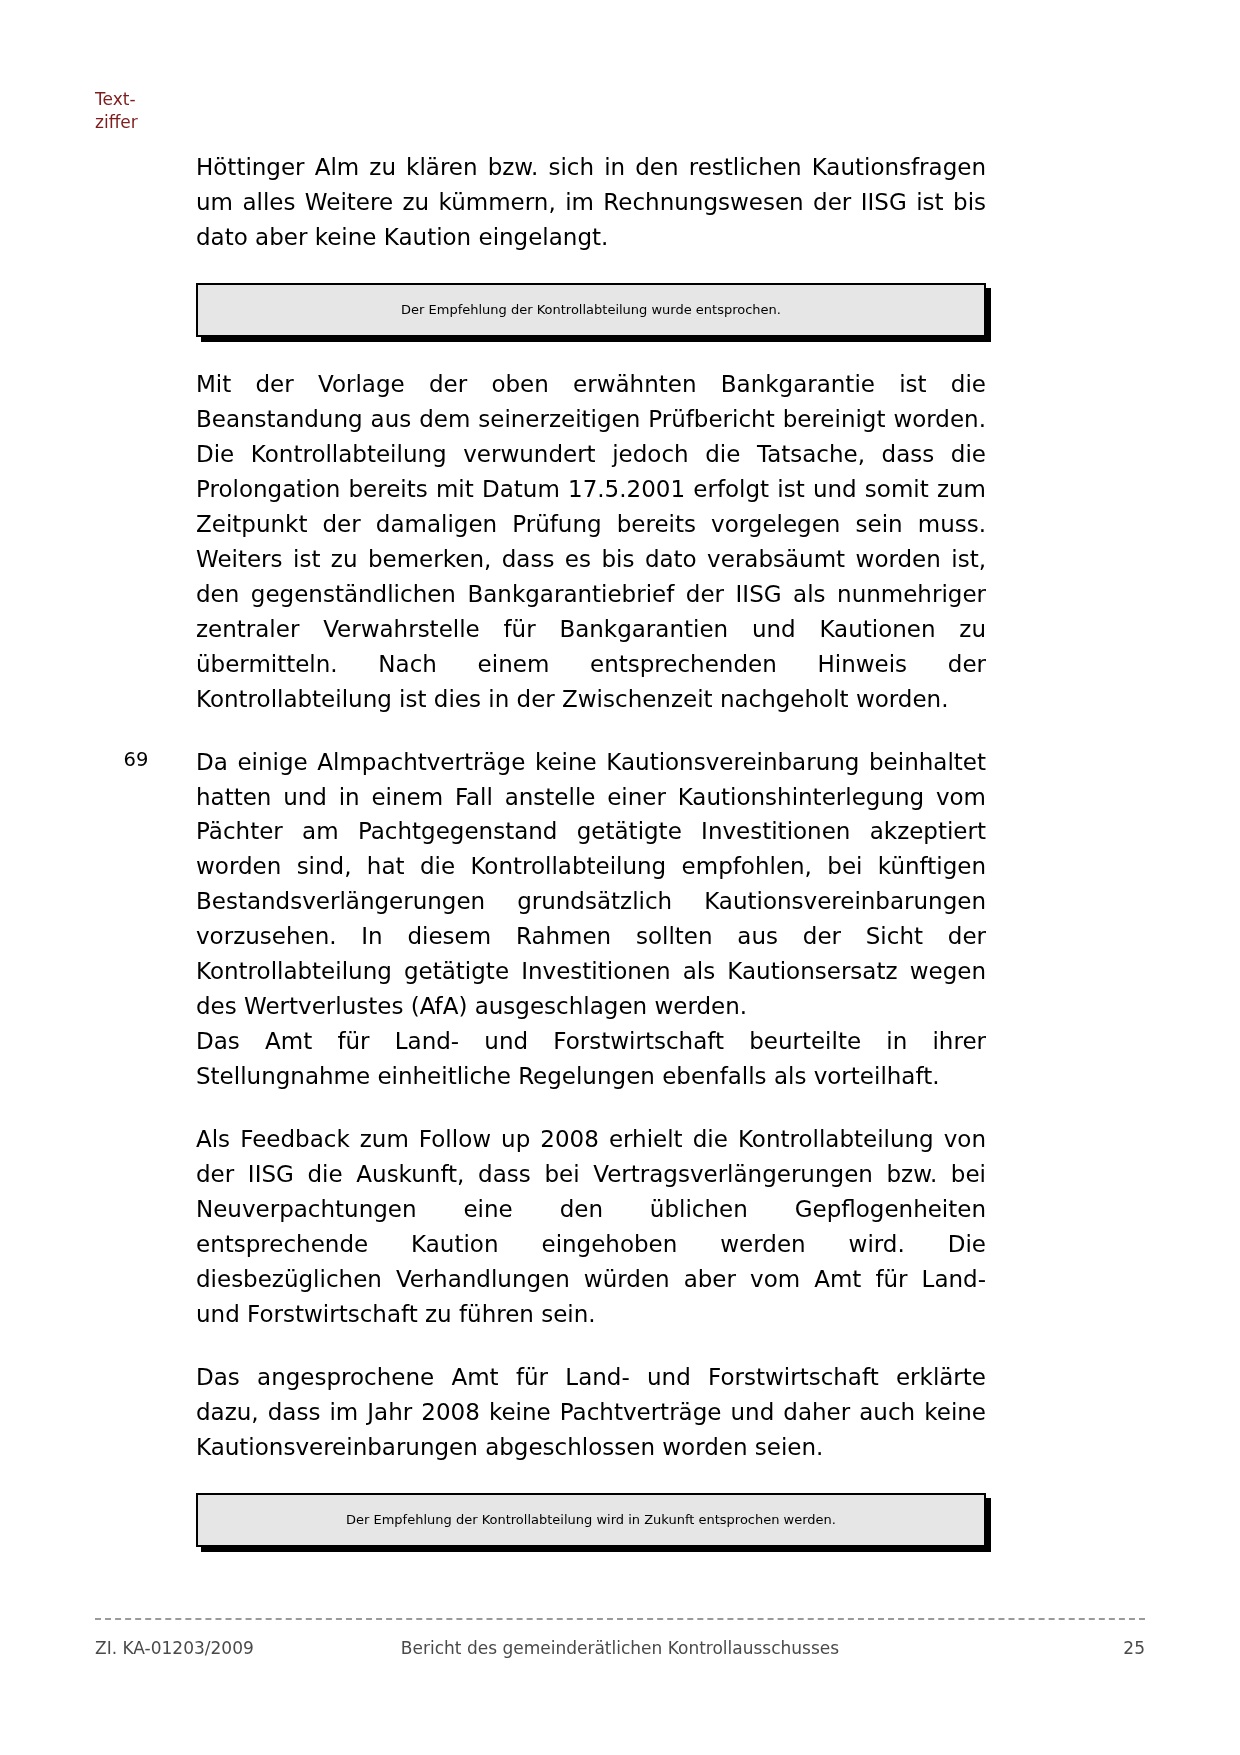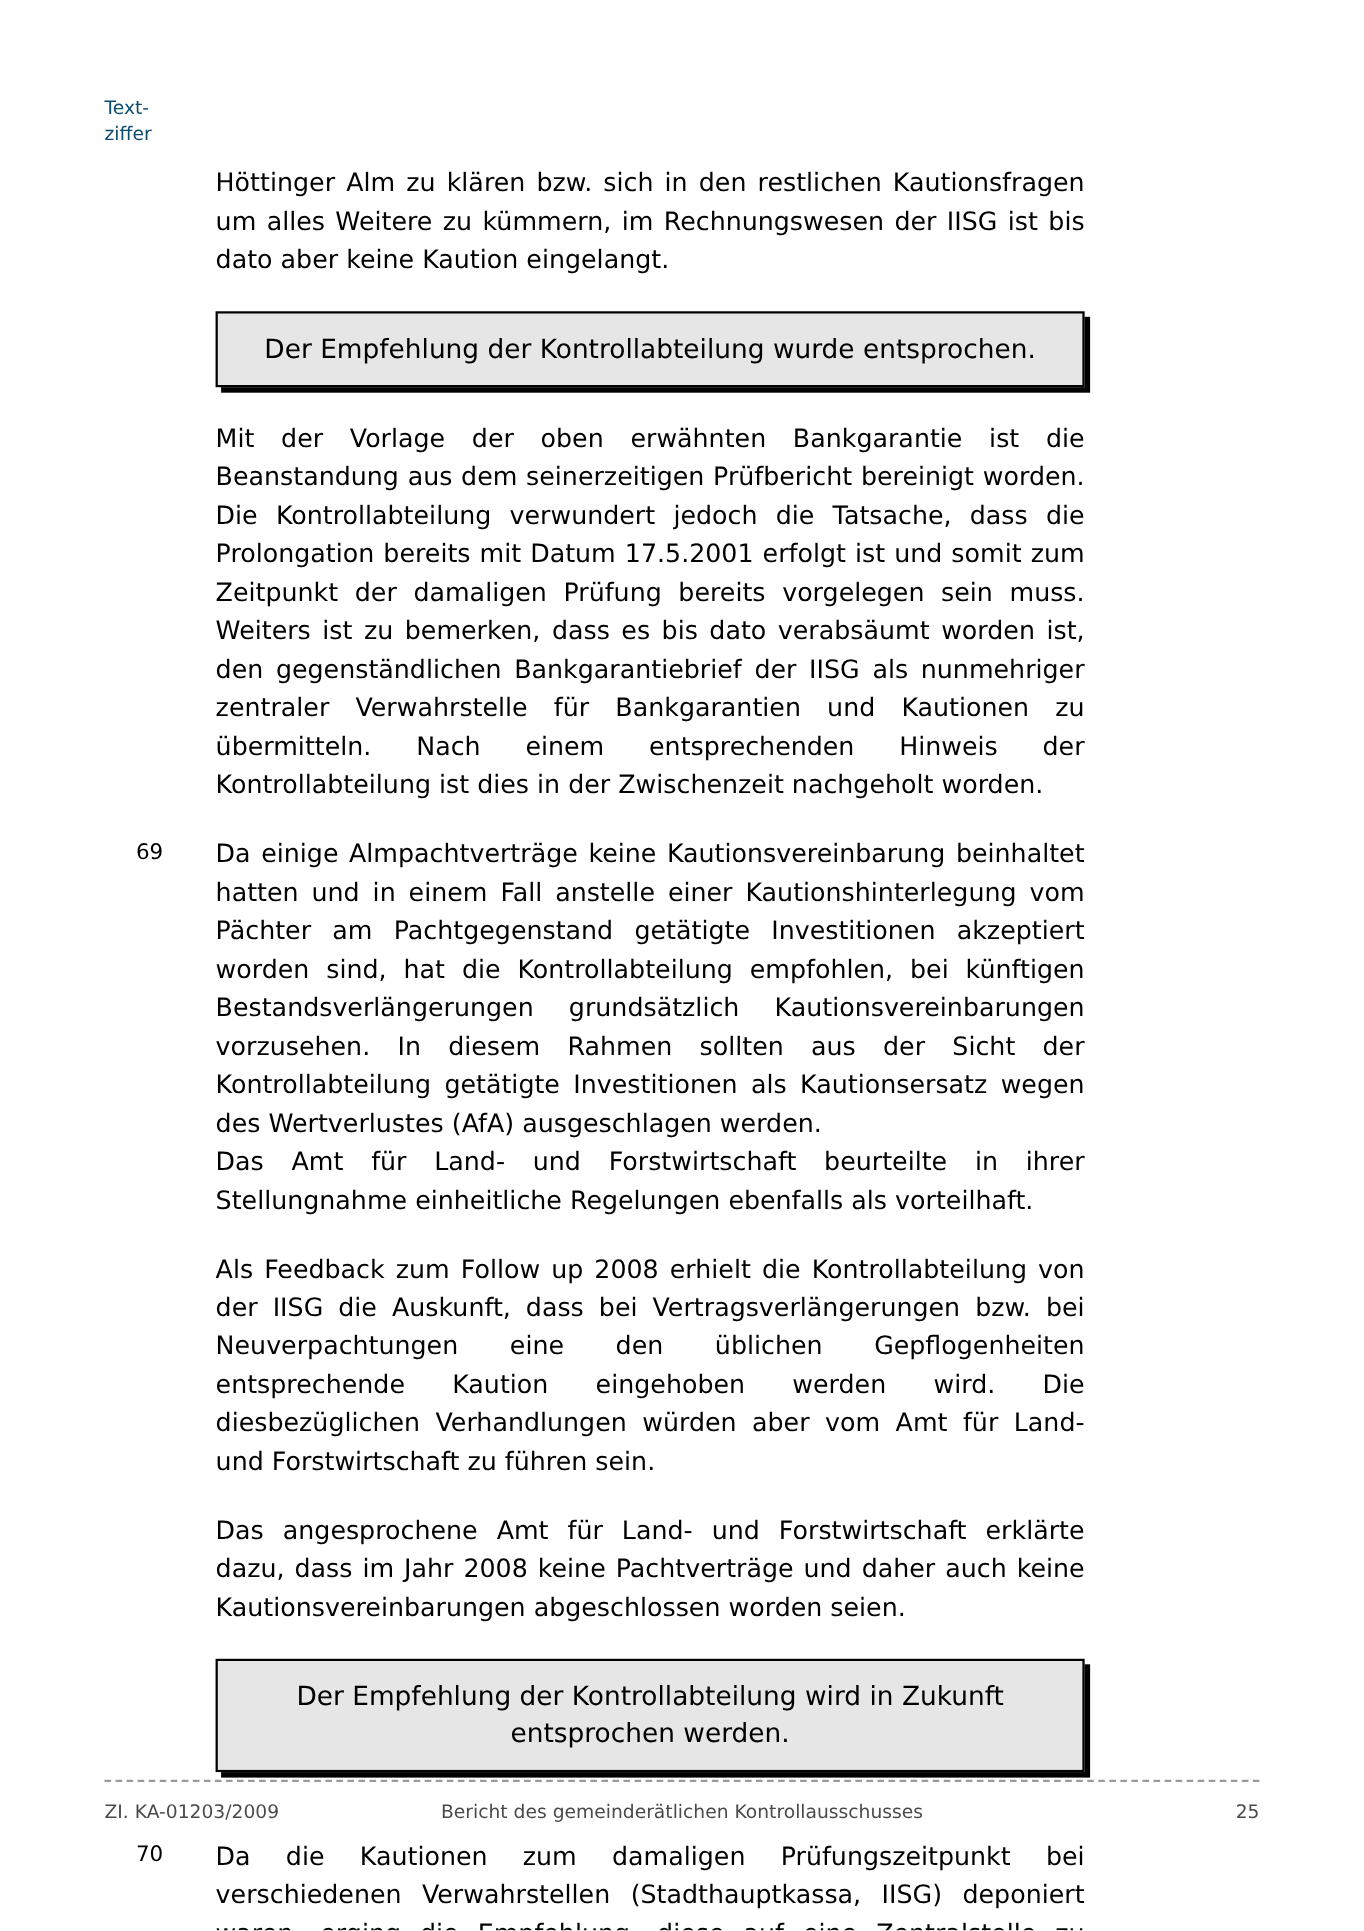--- a/index.html
+++ b/index.html
@@ -22,21 +22,21 @@
   }
 
   
   .margin-label {
     position: absolute;
     left: 95px;
     top: 88px;
     width: 90px;
     font-size: 17px;
     line-height: 1.35;
-    color: #0c4a6e;
+    color: #7f1d1d;
   }
   .margin-label div { white-space: nowrap; }
 
   
   .content {
     position: absolute;
     left: 196px;
     top: 150px;
     width: 790px;
   }
@@ -69,21 +69,21 @@
   .rec-box {
     position: relative;
     margin: 6px 0 30px 0;
     border: 2px solid #000000;
     background: #e6e6e6;
     box-sizing: border-box;
     padding: 16px 14px;
     box-shadow: 5px 5px 0 0 #000000;
   }
   .rec-box .rec-text {
-    font-size: 24px;
+    font-size: 13px;
     line-height: 1.4;
     text-align: center;
   }
   .spacer-md { height: 30px; }
 
   
   .footer-rule {
     position: absolute;
     left: 95px;
     right: 95px;
@@ -148,24 +148,20 @@
     <p class="para">Als Feedback zum Follow up 2008 erhielt die Kontrollabteilung von der IISG die Auskunft, dass bei Vertragsverlängerungen bzw. bei Neuverpachtungen eine den üblichen Gepflogenheiten entsprechende Kaution eingehoben werden wird. Die diesbezüglichen Verhandlungen würden aber vom Amt für Land- und Forstwirtschaft zu führen sein.</p>
 
     <p class="para">Das angesprochene Amt für Land- und Forstwirtschaft erklärte dazu, dass im Jahr 2008 keine Pachtverträge und daher auch keine Kautionsvereinbarungen abgeschlossen worden seien.</p>
 
     <div class="rec-box">
       <div class="rec-text">Der Empfehlung der Kontrollabteilung wird in Zukunft entsprochen werden.</div>
     </div>
 
     <div class="spacer-md"></div>
 
-    <div class="numbered">
-      <span class="num">70</span>
-      <p class="para">Da die Kautionen zum damaligen Prüfungszeitpunkt bei verschiedenen Verwahrstellen (Stadthauptkassa, IISG) deponiert waren, erging die Empfehlung, diese auf eine Zentralstelle zu reduzieren.</p>
-    </div>
 
   </div>
 
   <div class="footer-rule"></div>
 
   <div class="footer">
     <span class="f-left">ZI. KA-01203/2009</span>
     <span class="f-center">Bericht des gemeinderätlichen Kontrollausschusses</span>
     <span class="f-right">25</span>
   </div>

